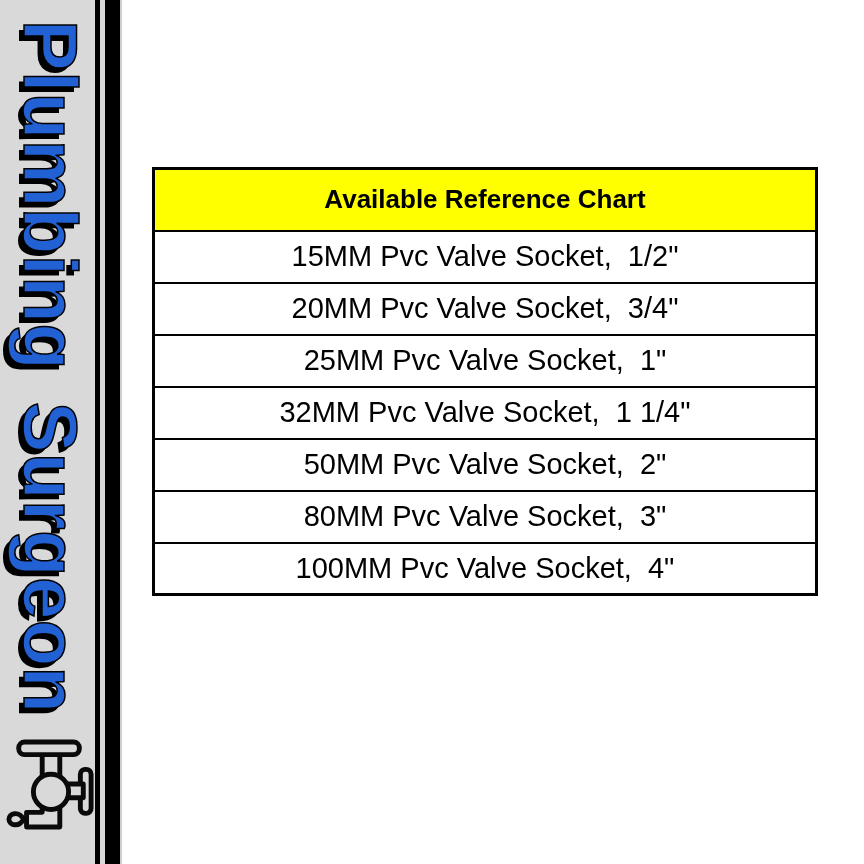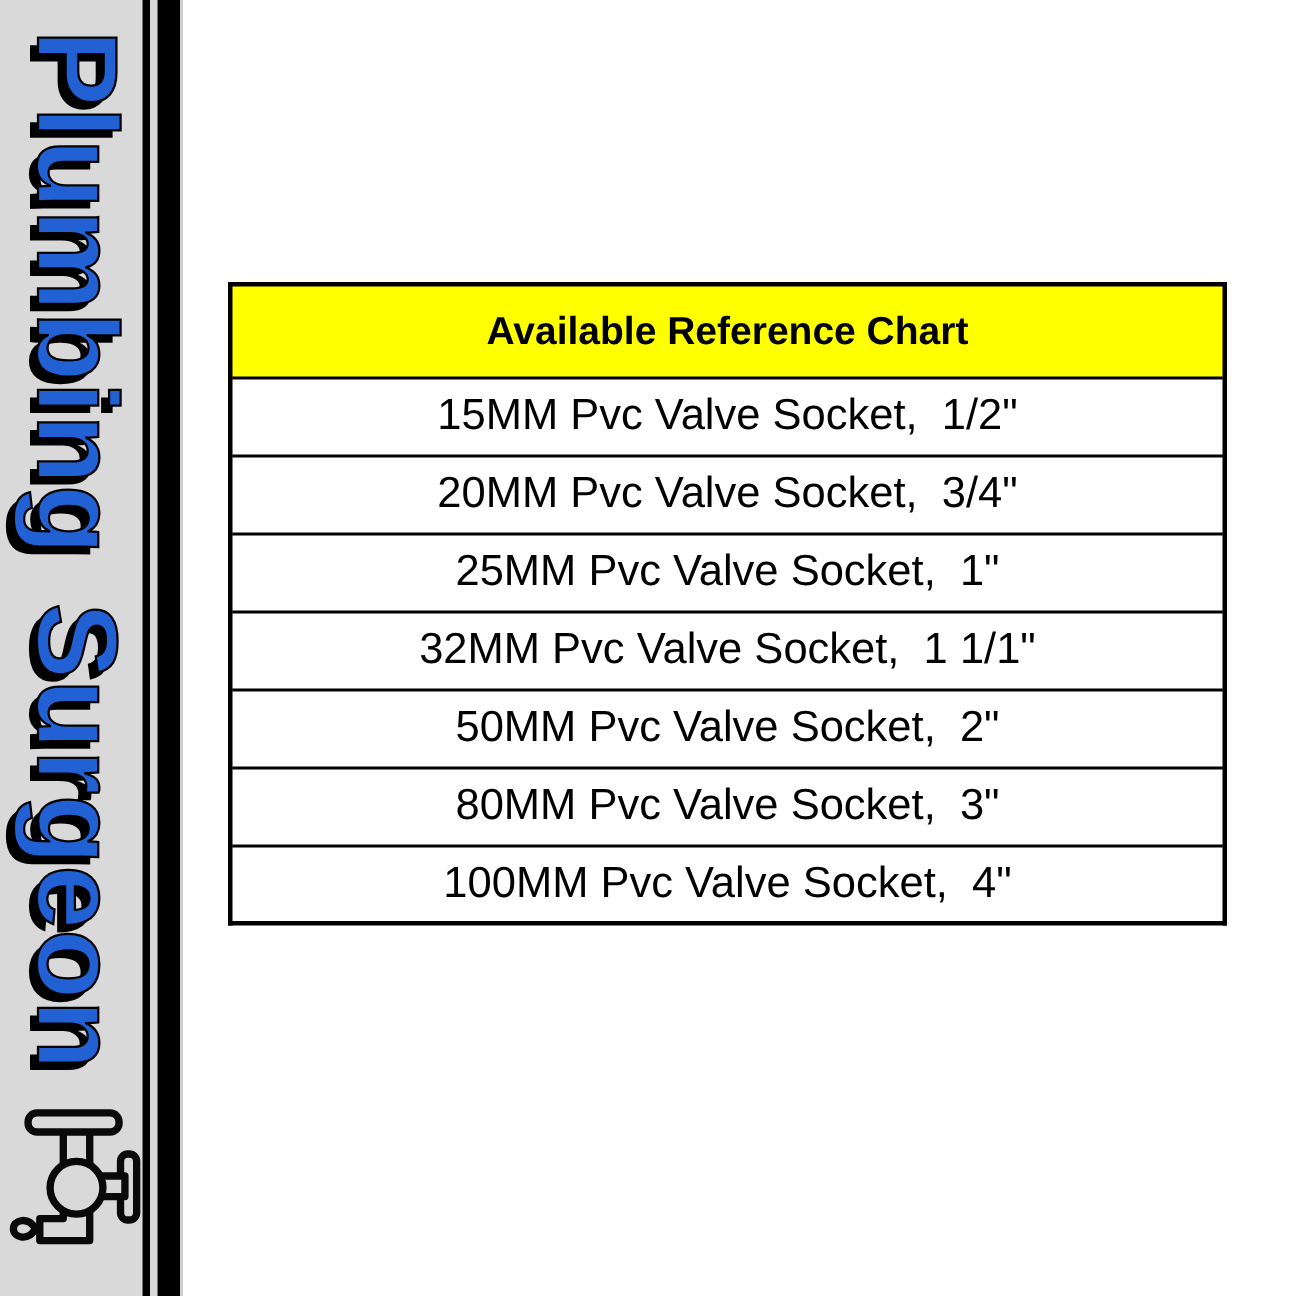--- a/index.html
+++ b/index.html
@@ -53,21 +53,21 @@
   }
 
   .valve-icon-box {
     position: absolute; left: 6px; top: 738px;
     width: 90px; height: 92px;
   }
   .valve-icon-box svg { display: block; }
 
   
   .chart-table {
-    position: absolute; left: 152px; top: 188px;
+    position: absolute; left: 152px; top: 167px;
     width: 666px;
     border-collapse: collapse;
     background: #ffffff;
     table-layout: fixed;
   }
   .chart-table, .chart-table th, .chart-table td {
     border: 2px solid #000;
   }
   .chart-table { border-width: 3px; }
   .chart-table th {
@@ -133,21 +133,21 @@
 
       <tr>
         <td>20MM Pvc Valve Socket,  3/4"</td>
       </tr>
 
       <tr>
         <td>25MM Pvc Valve Socket,  1"</td>
       </tr>
 
       <tr>
-        <td>32MM Pvc Valve Socket,  1 1/1"</td>
+        <td>32MM Pvc Valve Socket,  1 1/4"</td>
       </tr>
 
 
       <tr>
         <td>50MM Pvc Valve Socket,  2"</td>
       </tr>
 
       <tr>
         <td>80MM Pvc Valve Socket,  3"</td>
       </tr>

